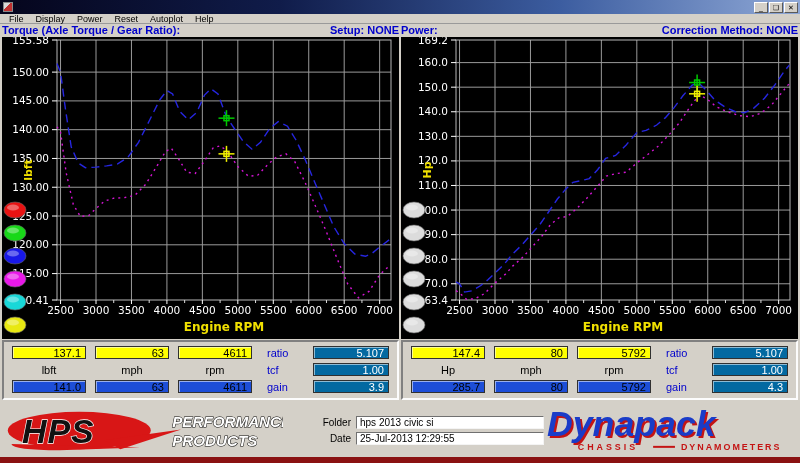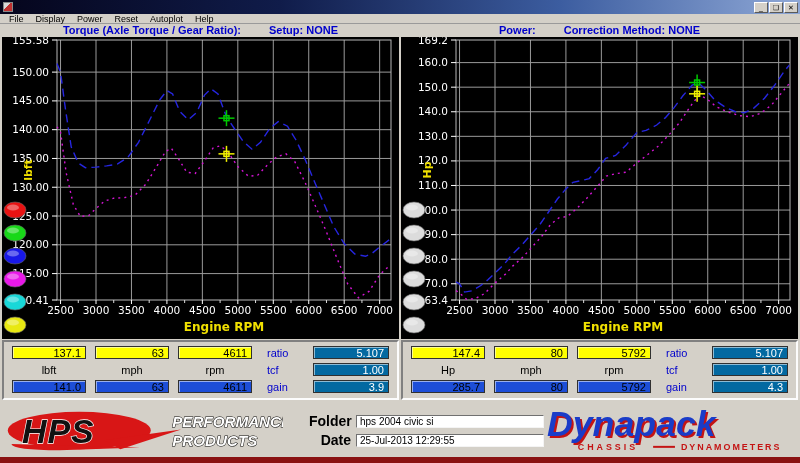--- a/index.html
+++ b/index.html
@@ -17,21 +17,21 @@
     background:#d4d0c8; border:1px solid; border-color:#fff #5a5a5a #5a5a5a #fff; color:#000; padding:0; cursor:default; }
 
   
   .menubar { height:10px; display:flex; align-items:center; padding-left:3px;
     background:#d4d0c8; border-bottom:1px solid #9a9a9a; }
   .menu-item { font-size:9px; padding:0 6px; color:#000; }
 
   
   .charts { display:flex; gap:2px; padding:0 2px; background:#d4d0c8; }
   .chart-panel { width:397px; }
-  .chart-header { height:13px; display:flex; justify-content:center; align-items:center; gap:28px;
+  .chart-header { height:13px; display:flex; justify-content:space-between; align-items:center; gap:28px;
     background:#d4d0c8; color:#0000cc; font-size:11px; font-weight:bold; line-height:13px; white-space:nowrap; }
   .chart-svg { display:block; width:397px; height:302px; background:#000; }
 
   
   .data-section { display:flex; gap:2px; padding:1px 2px 2px 2px; background:#d4d0c8; }
   .data-panel { width:427px; height:60px; background:#d4d0c8;
     border:2px solid; border-color:#808080 #fcfcfc #fcfcfc #808080;
     display:grid; grid-template-columns:74px 74px 74px 1fr 76px; grid-template-rows:13px 13px 13px;
     gap:4px 9px; align-items:center; padding:4px 8px 4px 8px; }
   .vbox { height:13px; line-height:12px; border:1px solid #303030; text-align:right; padding-right:4px;
@@ -39,21 +39,21 @@
   .vbox.yellow { background:#ffff00; }
   .vbox.green  { background:#1d4ed8; }
   .vbox.blue   { background:#0369a1; color:#fff; }
   .unit { text-align:center; font-size:11px; color:#000; }
   .stat-label { color:#0000cc; font-size:11px; padding-left:6px; }
 
   
   .footer { height:55px; display:flex; align-items:center; padding:2px 8px 0 6px; background:#d4d0c8; }
   .fields { display:flex; flex-direction:column; gap:3px; margin-left:26px; }
   .field-row { display:flex; align-items:center; gap:5px; }
-  .field-label { width:42px; text-align:right; font-size:14px; font-weight:bold; color:#000; }
+  .field-label { width:42px; text-align:right; font-size:10px; font-weight:normal; color:#000; }
   .field-box { width:188px; height:13px; line-height:12px; background:#fff; font-size:10px; padding:0 3px;
     border:1px solid; border-color:#707070 #f4f4f4 #f4f4f4 #707070; color:#000; overflow:hidden; white-space:nowrap; }
   .dynapack-wrap { margin-left:auto; }
   .bottom-strip { height:7px; background:#8a1212; }
 </style>
 </head>
 <body>
 
 <div class="screen">
 
@@ -369,21 +369,21 @@
       <path d="M110 36 L196 24 L128 46 Z" fill="#d81616"></path>
       <path d="M6 40 L150 44 L60 47 Q8 47 6 40 Z" fill="#d81616"></path>
       <text x="18" y="39" font-family="Liberation Sans, sans-serif" font-size="38" font-weight="bold" font-style="italic" fill="#111" stroke="#fff" stroke-width="1.4" paint-order="stroke" letter-spacing="1">HPS</text>
       <text x="186" y="21" font-family="Liberation Sans, sans-serif" font-size="17" font-weight="bold" font-style="italic" fill="#fff" stroke="#000" stroke-width="1.1" paint-order="stroke">PERFORMANCE</text>
       <text x="186" y="42" font-family="Liberation Sans, sans-serif" font-size="17" font-weight="bold" font-style="italic" fill="#fff" stroke="#000" stroke-width="1.1" paint-order="stroke">PRODUCTS</text>
     </svg>
 
     <div class="fields">
       <div class="field-row">
         <span class="field-label">Folder</span>
-        <span class="field-box">hps 2004 civic si</span>
+        <span class="field-box">hps 2013 civic si</span>
       </div>
       <div class="field-row">
         <span class="field-label">Date</span>
         <span class="field-box">25-Jul-2013  12:29:55</span>
       </div>
     </div>
 
     <div class="dynapack-wrap">
       <svg width="248" height="48" viewBox="0 0 250 48">
         <text x="5" y="33" font-family="Liberation Sans, sans-serif" font-size="36" font-weight="bold" font-style="italic" fill="#c41414">Dynapack</text>

